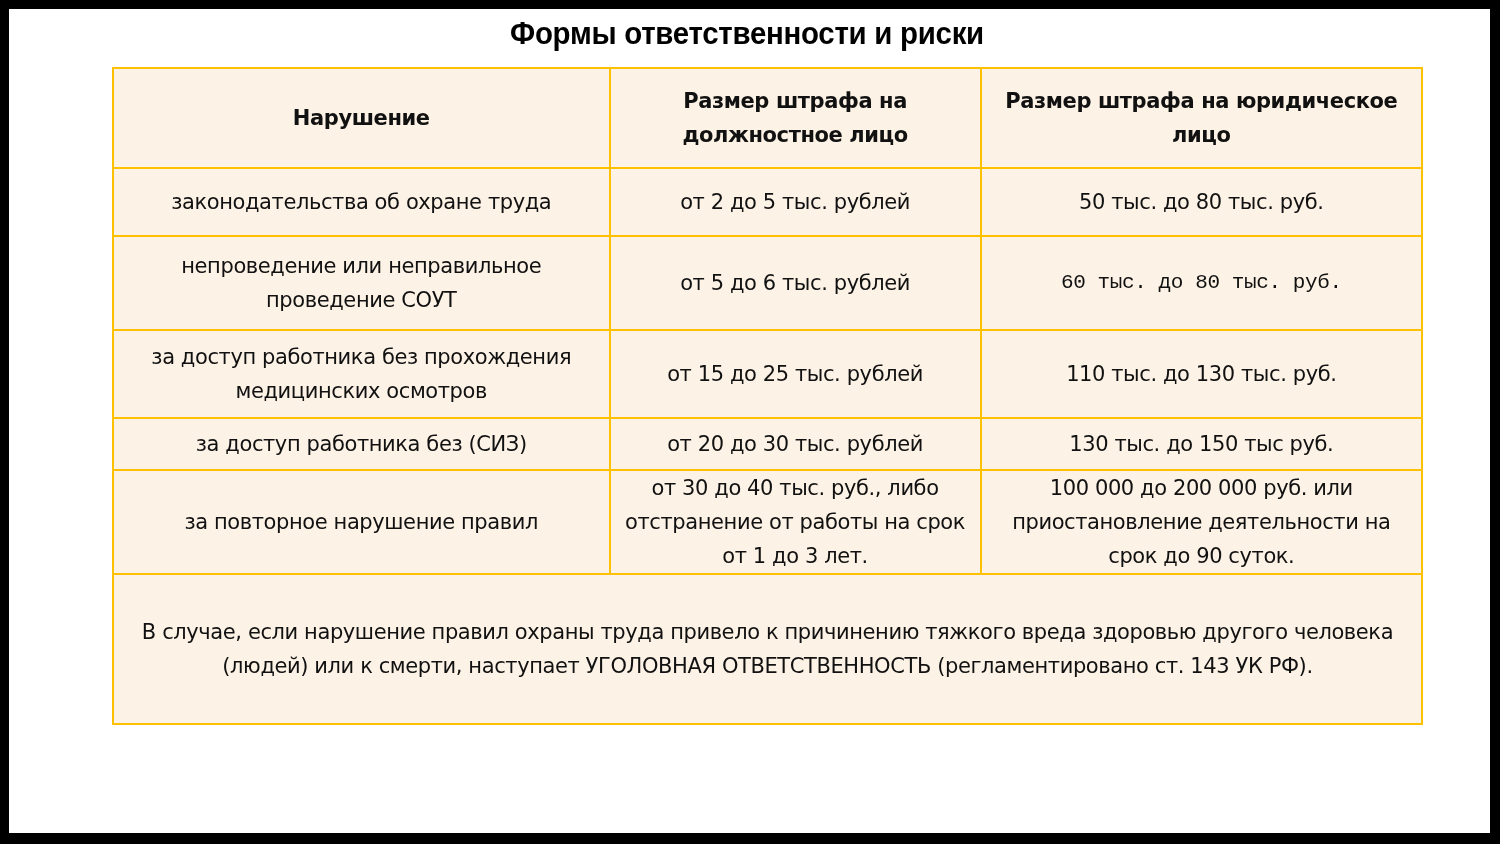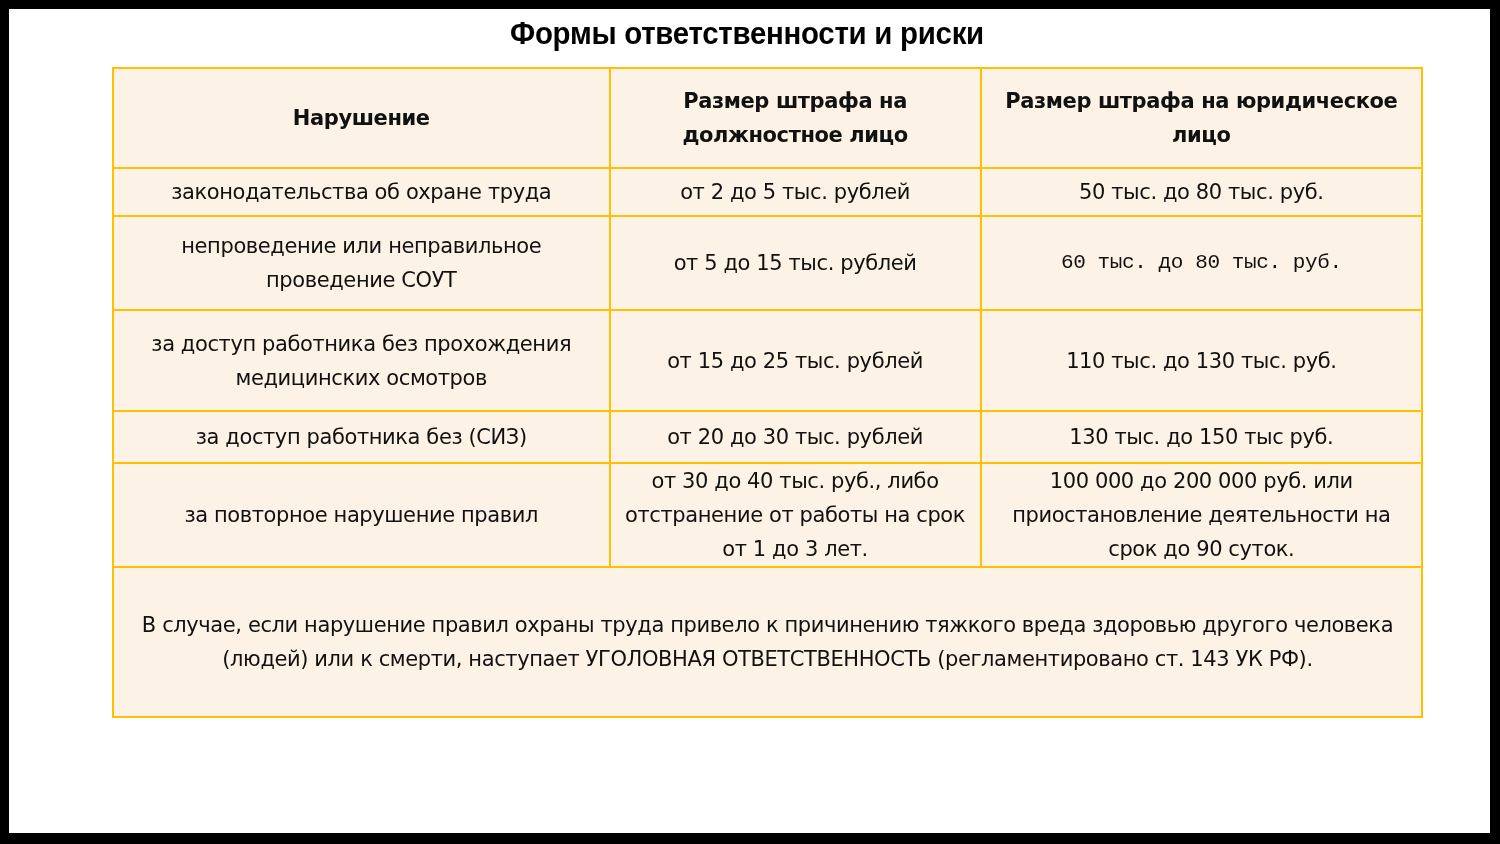--- a/index.html
+++ b/index.html
@@ -58,24 +58,24 @@
       letter-spacing: -0.4px;
     }
     table.fines th {
       font-weight: bold;
       font-size: 21px;
     }
     .col-a { width: 495px; }
     .col-b { width: 370px; }
     .col-c { width: 440px; }
     .h-header { height: 100px; }
-    .h-r1 { height: 48px; border-radius: 24px; }
+    .h-r1 { height: 68px; border-radius: 24px; }
     .h-r2 { height: 94px; }
     .h-r3 { height: 101px; }
-    .h-r4 { height: 101px; margin-left: 24px; }
+    .h-r4 { height: 88px; margin-left: 24px; }
     .h-r5 { height: 52px; border-radius: 8px; }
     .h-r6 { height: 101px; }
     .h-note { height: 150px; }
     th.top-aligned { vertical-align: top; padding-top: 2px; }
     td.top-aligned { vertical-align: top; padding-top: 14px; font-family: Liberation Mono, monospace; }
     td.note {
       font-weight: bold;
       font-size: 21px;
       line-height: 34px;
       padding: 0 10px 14px 10px;
@@ -101,21 +101,21 @@
       <th>Размер штрафа на должностное лицо</th>
       <th class="top-aligned">Размер штрафа на юридическое лицо</th>
     </tr>
     <tr class="h-r1">
       <td>законодательства об охране труда</td>
       <td>от 2 до 5 тыс. рублей</td>
       <td>50 тыс. до 80 тыс. руб.</td>
     </tr>
     <tr class="h-r2">
       <td>непроведение или неправильное проведение СОУТ</td>
-      <td>от 5 до 15 тыс. рублей</td>
+      <td>от 5 до 6 тыс. рублей</td>
       <td class="top-aligned">60 тыс. до 80 тыс. руб.</td>
     </tr>
     <tr class="h-r4">
       <td>за доступ работника без прохождения медицинских осмотров</td>
       <td>от 15 до 25 тыс. рублей</td>
       <td>110 тыс. до 130 тыс. руб.</td>
     </tr>
     <tr class="h-r5">
       <td>за доступ работника без (СИЗ)</td>
       <td>от 20 до 30 тыс. рублей</td>

